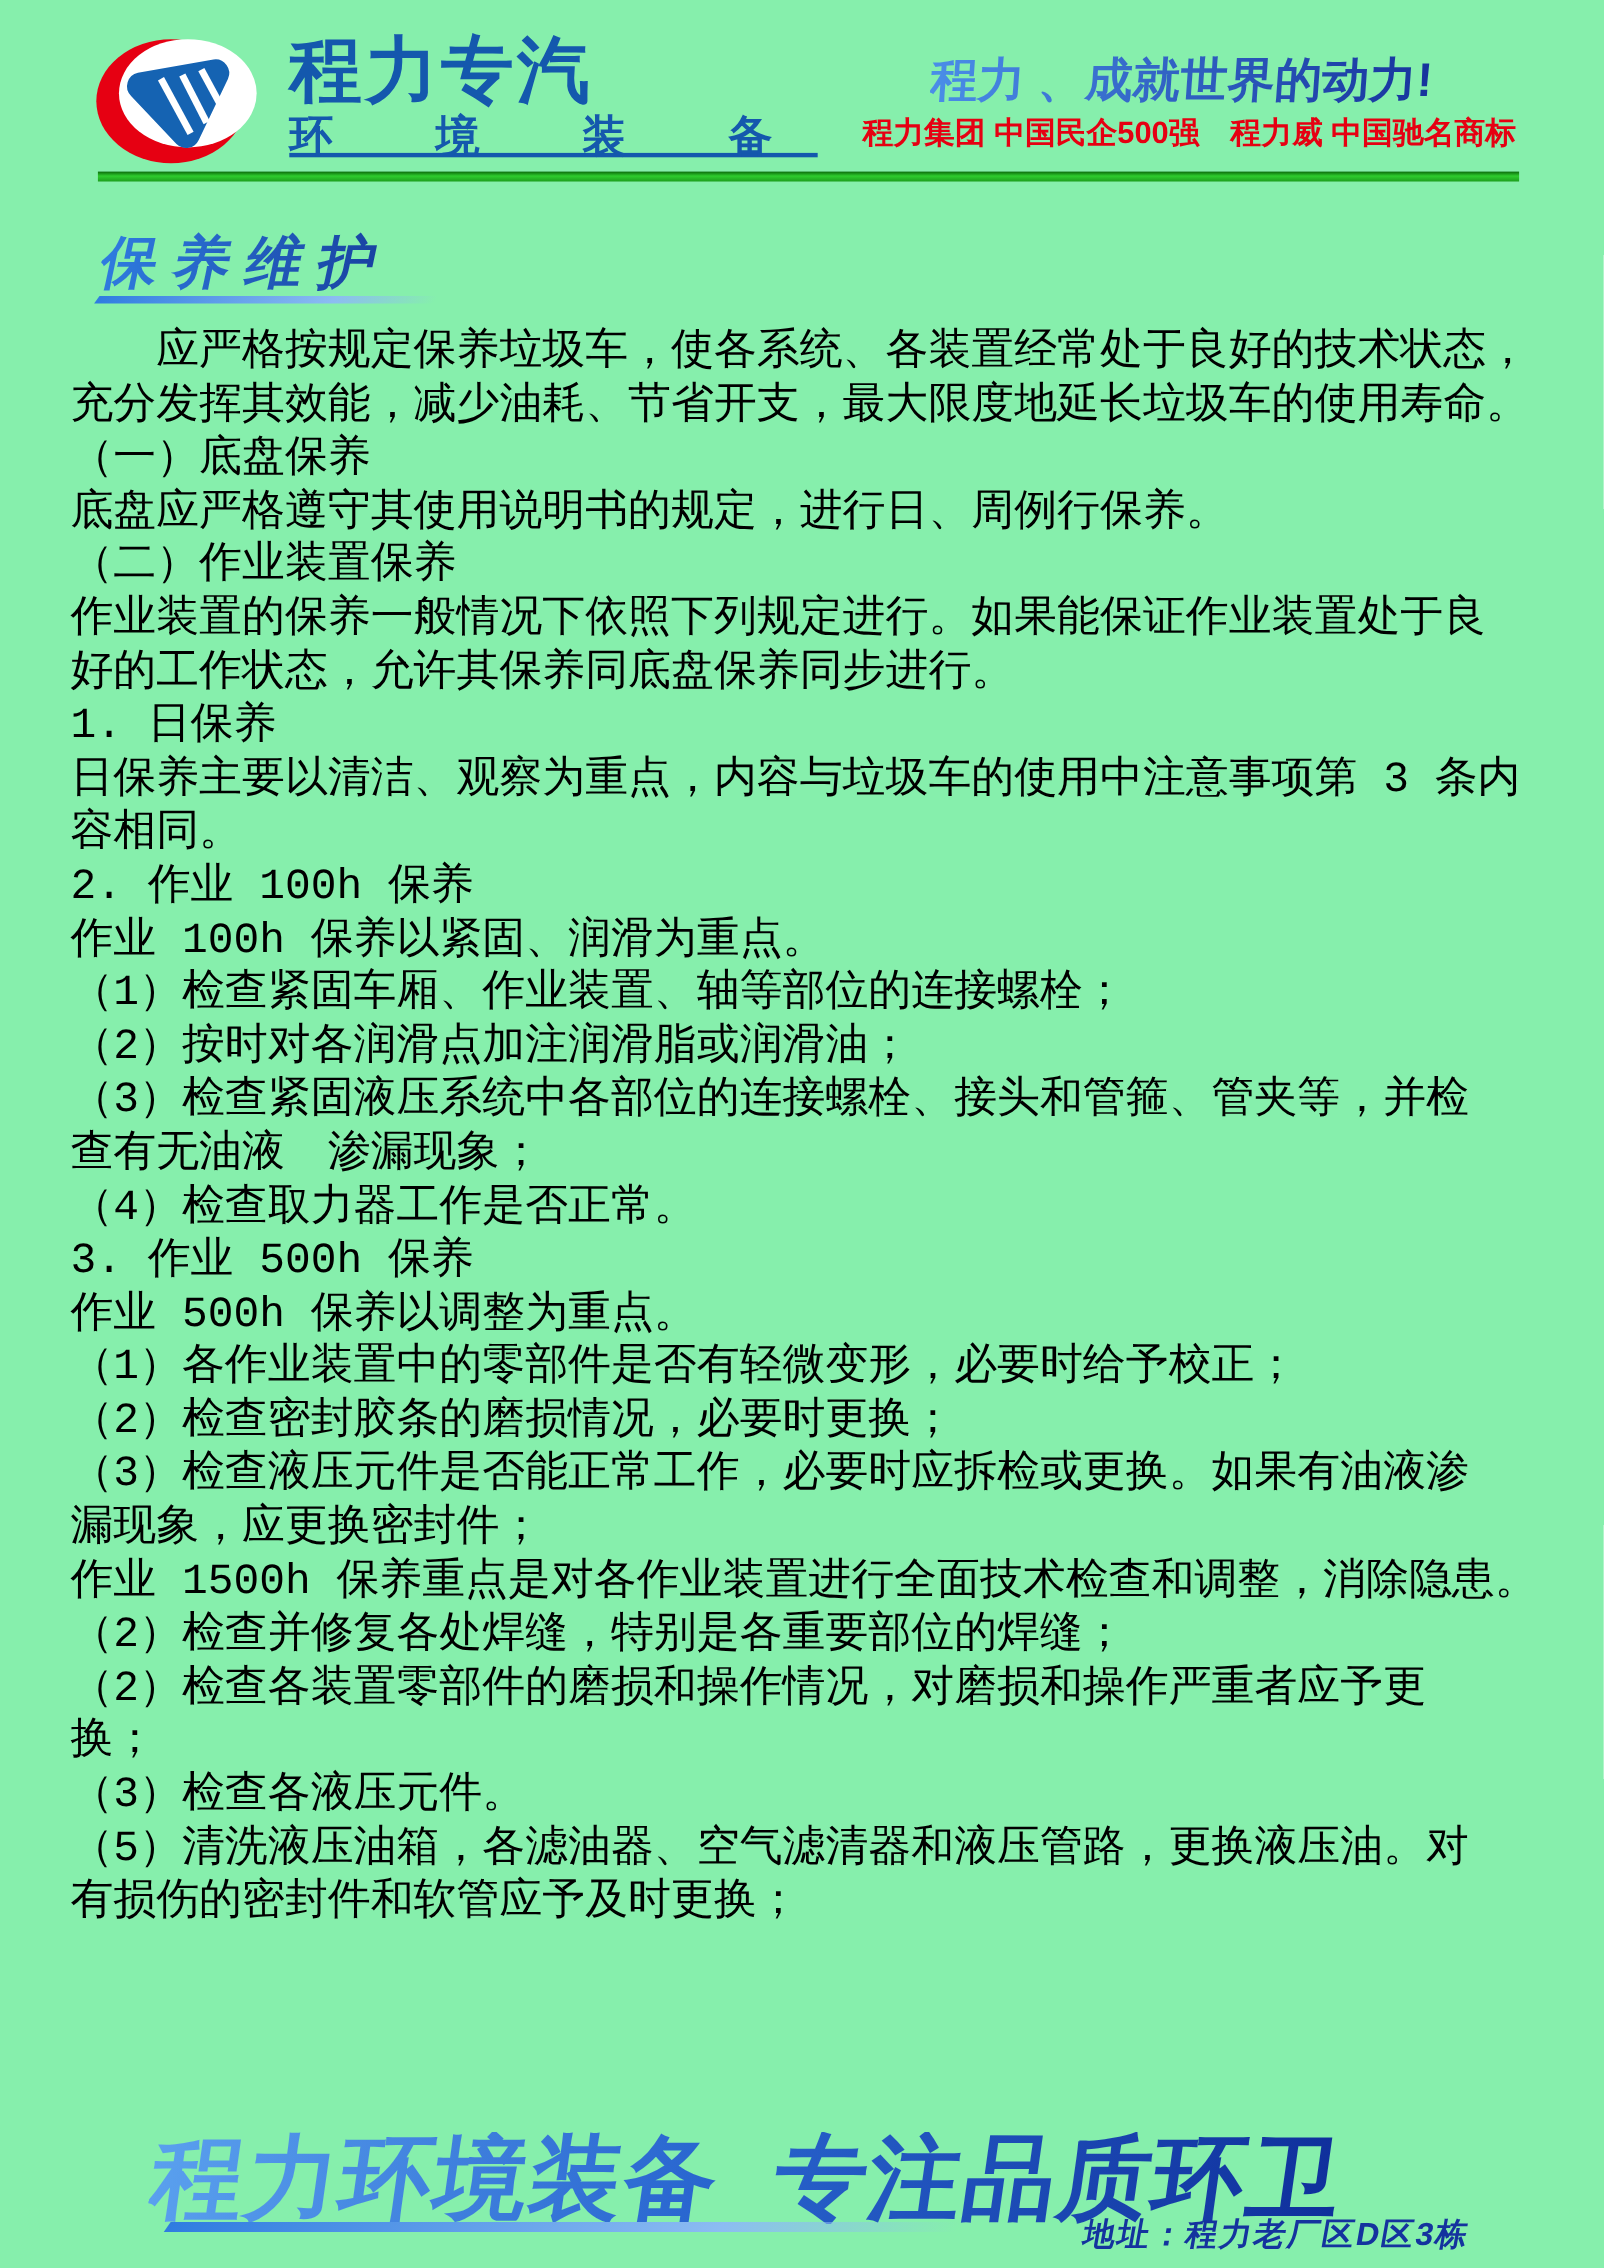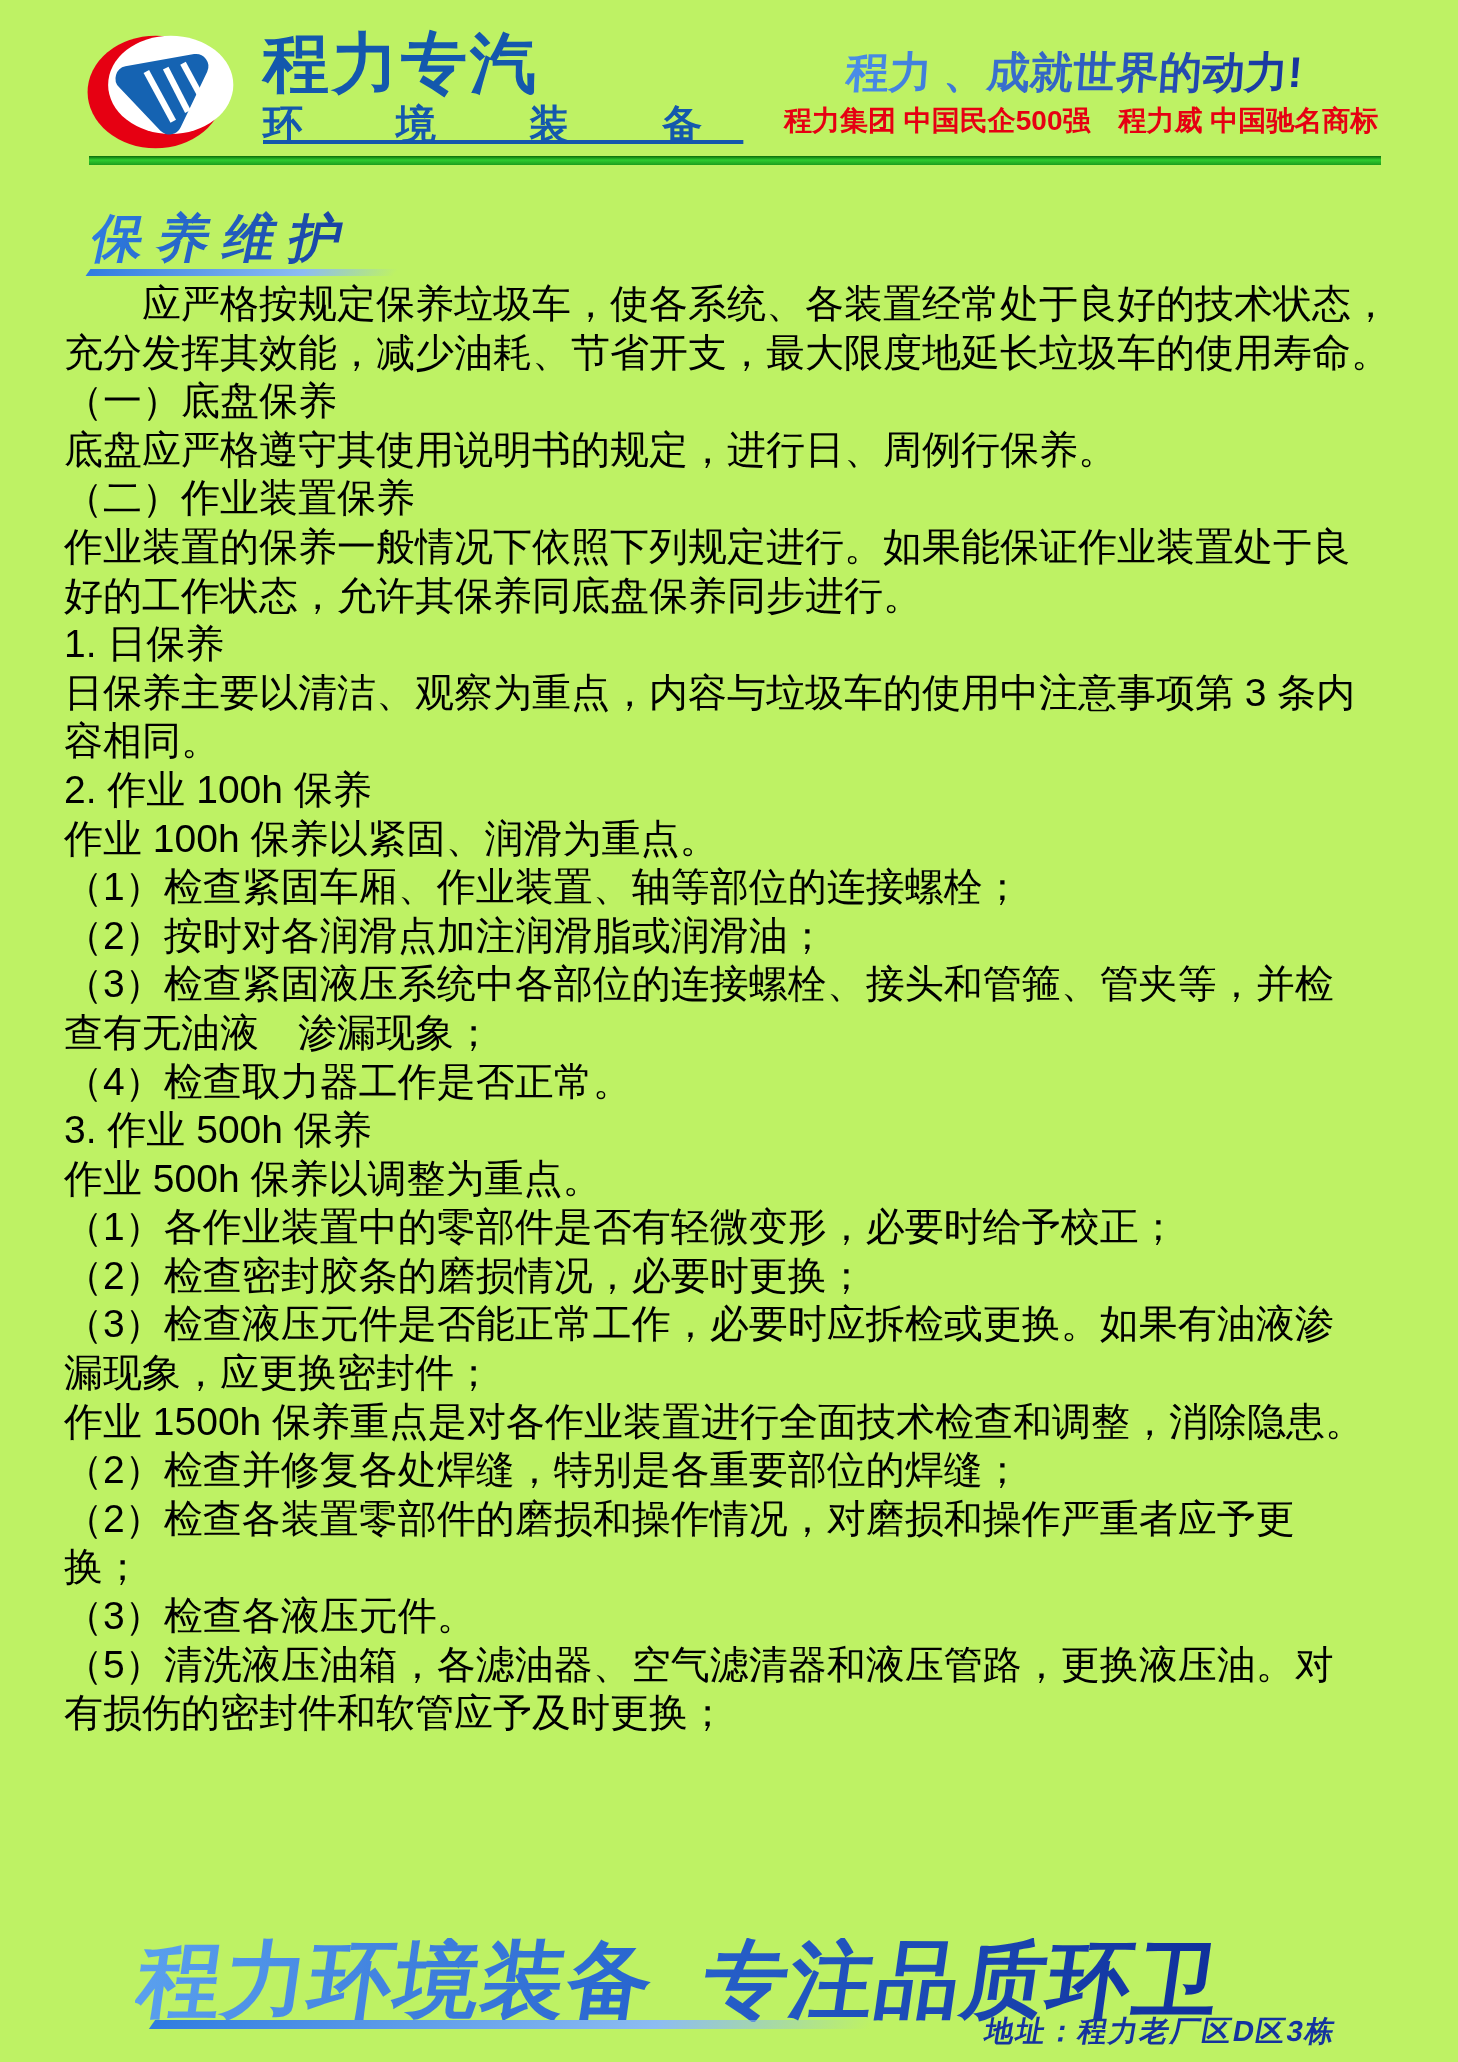--- a/index.html
+++ b/index.html
@@ -1,17 +1,17 @@
 <!DOCTYPE html>
 <html style="--brand_blue: #1458ad; --slogan_blue_light: #4a8ee8; --slogan_blue_dark: #16339c; --red: #e60012; --green: #2ecc2e; --green_dark: #0b6b0b; --title_blue_light: #2f7ce0; --title_blue_dark: #173f9e; --text_black: #000000; --footer_blue_light: #5aa0ee; --footer_blue_dark: #0f2f9b; --address_blue: #14339e;"><head>
 <meta charset="utf-8">
 <style>
   html,body { margin:0; padding:0; background:#ffffff; }
   .page {
-    position:relative; width:1458px; height:2062px; background:#bef264;
+    position:relative; width:1458px; height:2062px; background:#86efac;
     overflow:hidden; font-family:"Liberation Sans", sans-serif;
   }
 
   
   .logo-mark { position:absolute; left:84px; top:28px; width:152px; height:128px; }
   .brand { position:absolute; left:263px; top:30px; color:var(--brand_blue); }
   .brand-main {
     font-size:66px; font-weight:bold; letter-spacing:3px; line-height:1;
     color:var(--brand_blue); white-space:pre;
   }
@@ -44,22 +44,22 @@
     -webkit-text-fill-color:transparent; color:transparent;
   }
   .title-underline {
     position:absolute; left:88px; top:269px; width:308px; height:7px;
     transform:skewX(-35deg);
     background:linear-gradient(90deg, var(--title_blue_light) 0%, #8cbcf2 70%, rgba(255,255,255,0) 100%);
   }
 
   
   .body-text {
-    position:absolute; left:64px; top:280px; width:1340px;
-    font-family:Liberation Sans, sans-serif;
+    position:absolute; left:64px; top:296px; width:1340px;
+    font-family:Liberation Mono, monospace;
     color:var(--text_black);
   }
   .line { font-size:39px; line-height:48.6px; white-space:pre; }
 
   
   .footer-banner {
     position:absolute; left:138px; top:1938px; font-size:84px; font-weight:bold;
     letter-spacing:2px; white-space:pre; transform:skewX(-8deg); line-height:1;
     background:linear-gradient(90deg, var(--footer_blue_light) 0%, #2a67d0 45%, var(--footer_blue_dark) 100%);
     -webkit-background-clip:text; background-clip:text;

